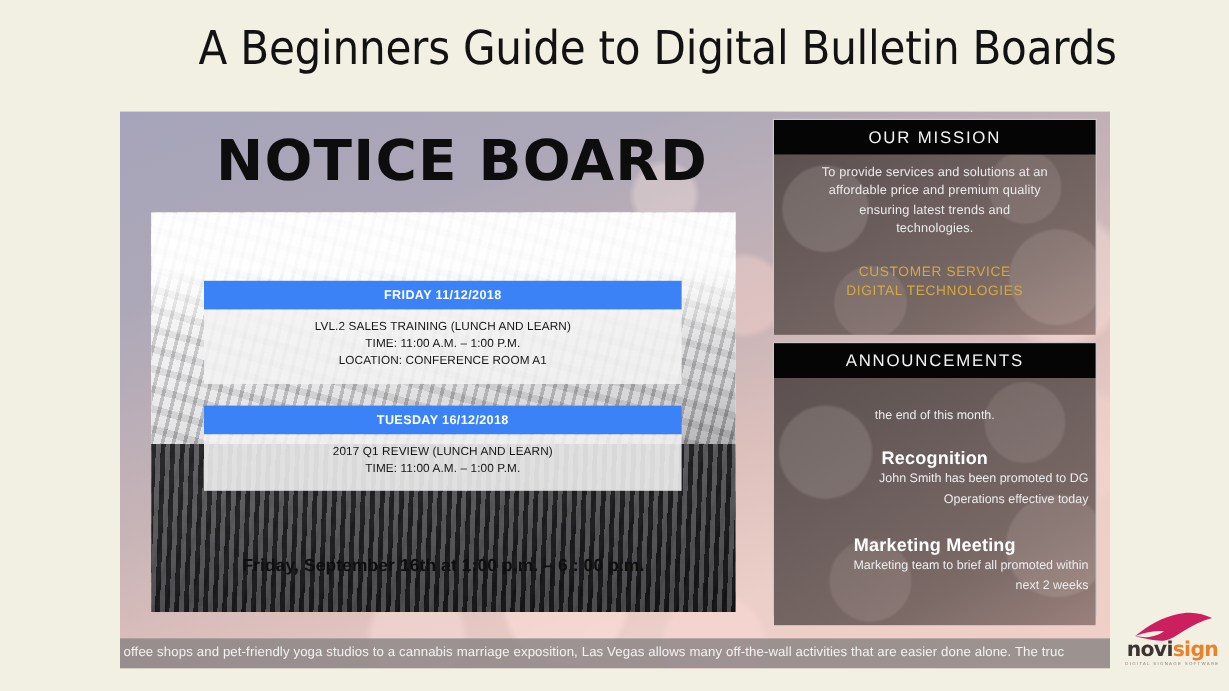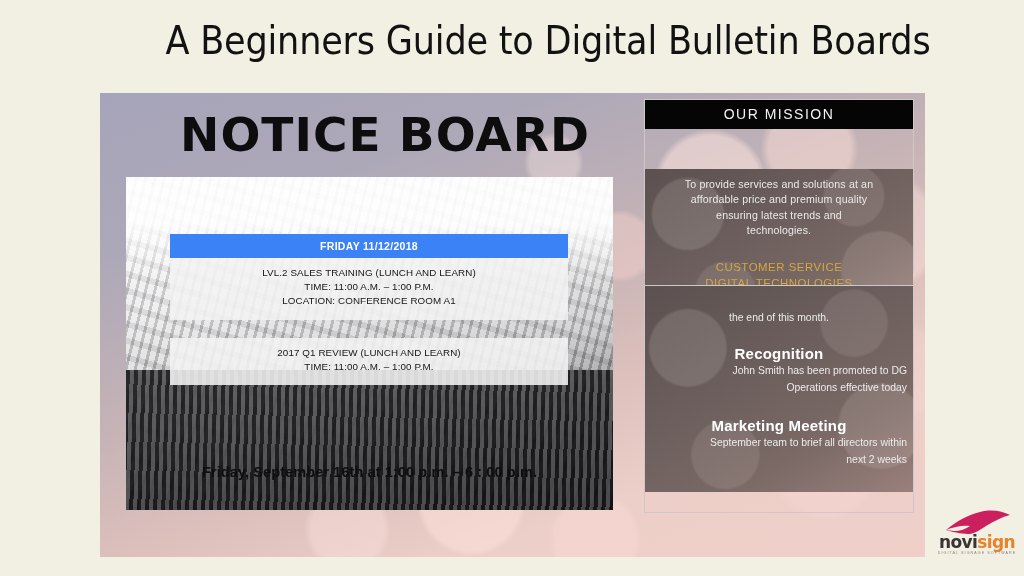--- a/index.html
+++ b/index.html
@@ -92,21 +92,21 @@
   }
   .panel-body{
     position:relative;overflow:hidden;
     background:
       radial-gradient(circle at 16% 30%, rgba(255,245,240,.13) 0 14%, rgba(255,245,240,0) 15%),
       radial-gradient(circle at 78% 18%, rgba(255,240,235,.10) 0 12%, rgba(255,240,235,0) 13%),
       radial-gradient(circle at 88% 68%, rgba(255,238,232,.12) 0 15%, rgba(255,238,232,0) 16%),
       radial-gradient(circle at 30% 82%, rgba(255,236,230,.10) 0 13%, rgba(255,236,230,0) 14%),
       linear-gradient(150deg,#5c5150 0%,#6b5e5c 40%,#7b6a66 72%,#9a807c 100%);
   }
-  #panel-mission .panel-body{height:142px;padding-top:8px;margin-top:40px;}
+  #panel-mission .panel-body{height:142px;padding-top:8px;}
   #panel-announcements .panel-body{height:196px;padding-top:10px;}
   .mission-line{
     text-align:center;color:#eceaea;font-size:10.6px;line-height:1.45;
     letter-spacing:.15px;padding:0 10px;
   }
   .mission-spacer{height:11px;}
   .mission-priority{
     text-align:center;color:#d4a843;font-size:11.4px;line-height:1.33;
     letter-spacing:.55px;
   }
@@ -157,20 +157,21 @@
     <div class="event-card" id="event-card-0">
       <div class="event-date">FRIDAY 11/12/2018</div>
       <div class="event-body">
         <div class="event-line">LVL.2 SALES TRAINING (LUNCH AND LEARN)</div>
         <div class="event-line">TIME: 11:00 A.M. – 1:00 P.M.</div>
         <div class="event-line">LOCATION:  CONFERENCE ROOM A1</div>
       </div>
     </div>
 
     <div class="event-card" id="event-card-1">
+      <div class="event-date">TUESDAY 16/12/2018</div>
       <div class="event-body">
         <div class="event-line">2017 Q1 REVIEW (LUNCH AND LEARN)</div>
         <div class="event-line">TIME: 11:00 A.M. – 1:00 P.M.</div>
       </div>
     </div>
 
     <div id="notice-footer">Friday, September 16th at 1:00 p.m. – 6 : 00 p.m.</div>
   </div>
 
   <div class="side-panel" id="panel-mission">
@@ -181,37 +182,41 @@
       <div class="mission-line">ensuring latest trends and</div>
       <div class="mission-line">technologies.</div>
       <div class="mission-spacer"></div>
       <div class="mission-spacer"></div>
       <div class="mission-priority">CUSTOMER SERVICE</div>
       <div class="mission-priority">DIGITAL TECHNOLOGIES</div>
     </div>
   </div>
 
   <div class="side-panel" id="panel-announcements">
+    <div class="panel-header">ANNOUNCEMENTS</div>
     <div class="panel-body">
       <div class="ann-intro">the end of this month.</div>
 
       <div class="ann-item">
         <div class="ann-title">Recognition</div>
         <div class="ann-body">John Smith has been promoted to DG</div>
         <div class="ann-body">Operations effective today</div>
       </div>
 
       <div class="ann-item">
         <div class="ann-title">Marketing Meeting</div>
-        <div class="ann-body">September team to brief all directors within</div>
+        <div class="ann-body">Marketing team to brief all promoted within</div>
         <div class="ann-body">next 2 weeks</div>
       </div>
     </div>
   </div>
 
+  <div id="ticker">
+    <span id="ticker-text">offee shops and pet-friendly yoga studios to a cannabis marriage exposition, Las Vegas allows many off-the-wall activities that are easier done alone.     The truc</span>
+  </div>
 </div>
 
 <div id="logo">
   <svg width="82" height="28" viewBox="0 0 82 28">
     <path d="M10 22 C22 12, 32 7, 44 4 C56 1, 66 3, 74 7 C66 9, 58 13, 50 18 C44 22, 39 25, 34 26 C28 26, 20 25, 10 22 Z" fill="#cc1f5e"></path>
     <path d="M10 22 C18 19, 26 17, 34 18 C30 21, 24 23, 18 23 Z" fill="#f2efe3"></path>
   </svg>
   <div id="logo-wordmark">
     <span id="logo-novi">novi</span><span id="logo-sign">sign</span>
   </div>

